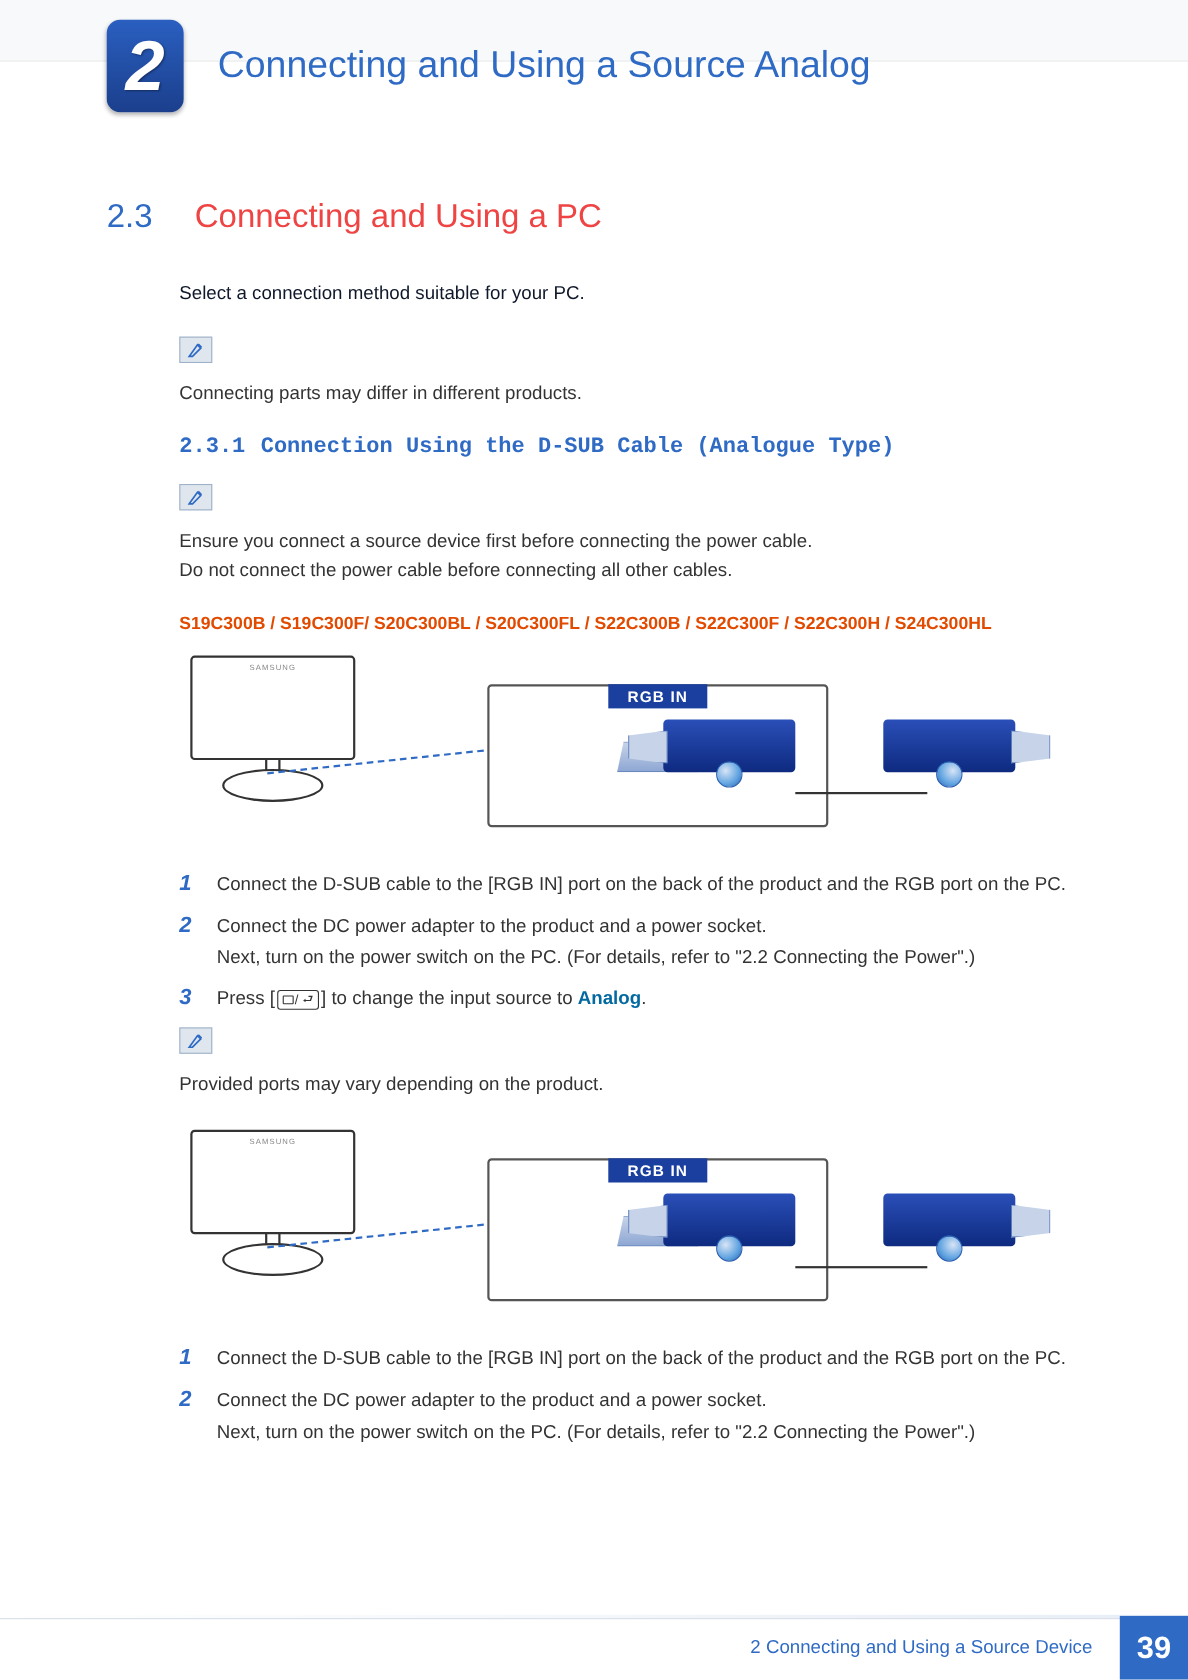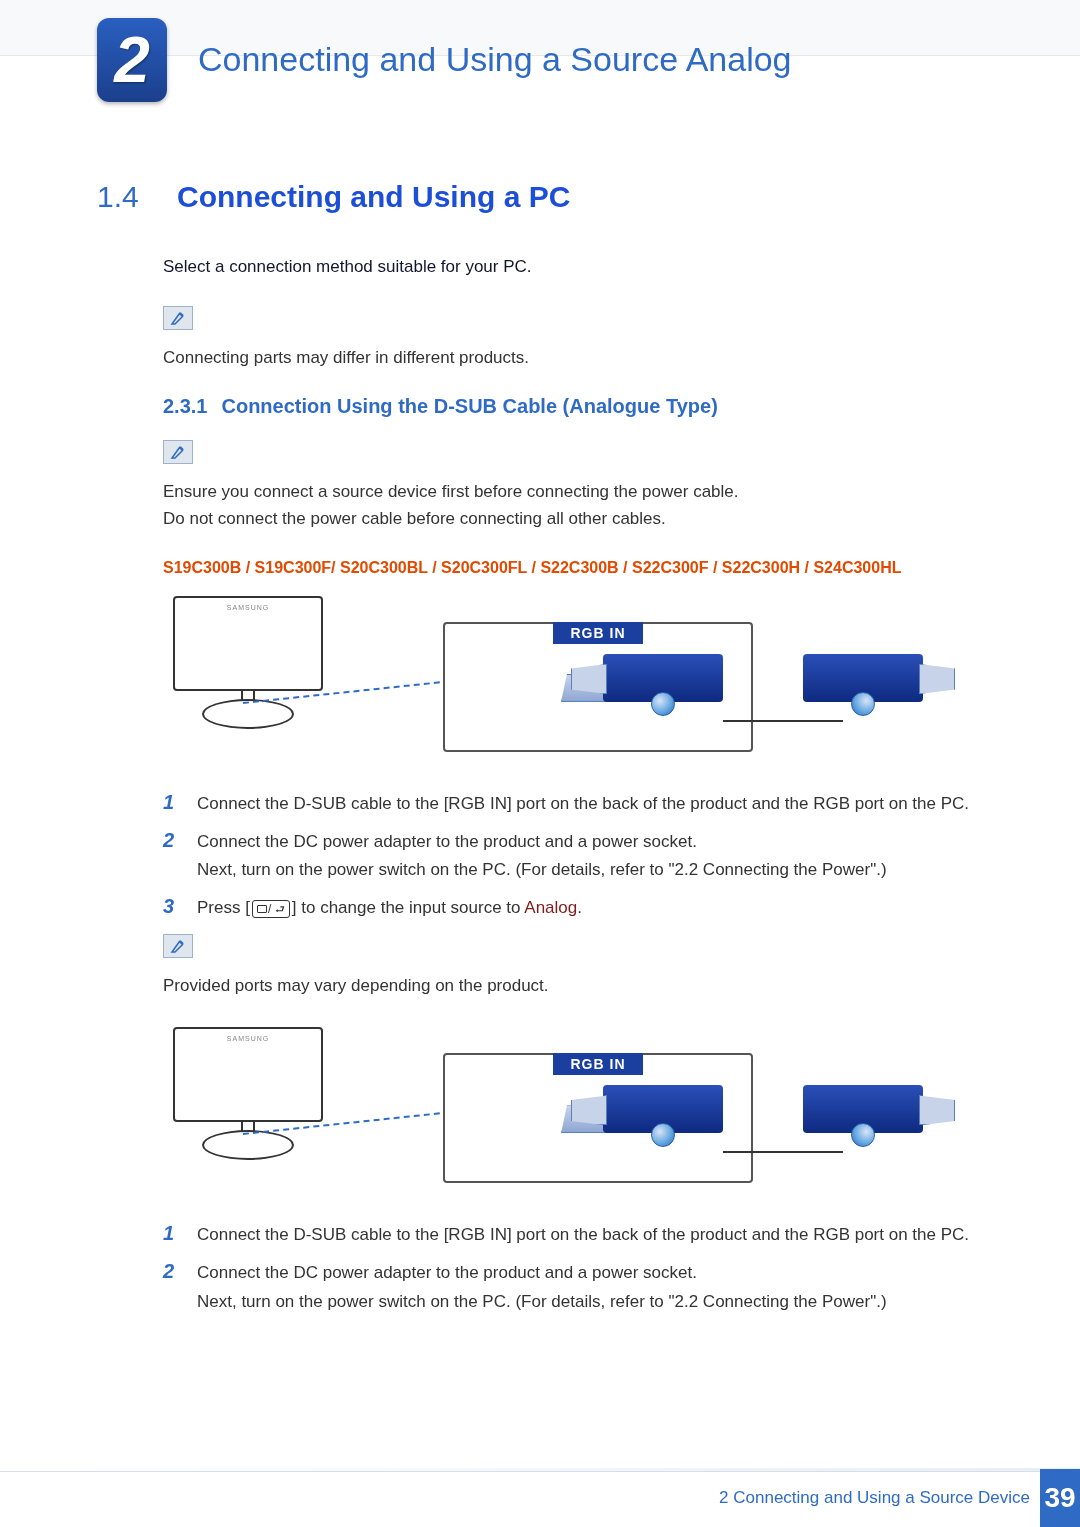--- a/index.html
+++ b/index.html
@@ -51,35 +51,35 @@
     z-index: 2;
   }
   .content {
     position: absolute;
     left: 97px;
     top: 180px;
     width: 890px;
   }
   .sec-row { display:flex; gap: 28px; margin-bottom: 40px; align-items: baseline;}
   .sec-num { font-size: 30px; color: #2f6bc5; font-weight: 500; min-width: 52px;}
-  .sec-title { font-size: 30px; color: #1d4ed8; font-weight: 700;}
+  .sec-title { font-size: 30px; color: #ef4444; font-weight: 400;}
   .body-block { margin-left: 66px; }
   .para { font-size: 17px; color: #0f172a; margin-bottom: 24px; line-height: 1.5;}
   .note-row { display:flex; gap: 14px; margin-bottom: 24px; align-items: flex-start; flex-direction: column;}
   .note-icon {
     width: 30px; height: 24px;
     background: #dfe6ee;
     border: 1px solid #9fb2c9;
     display:flex; align-items:center; justify-content:center;
     flex-shrink:0;
     margin-top:2px;
   }
   .note-icon svg { width: 18px; height: 18px; }
   .note-text { font-size: 17px; color: #333; line-height: 1.6;}
-  .subsec-row { display:flex; gap: 14px; margin: 8px 0 20px 0; align-items: baseline;}
+  .subsec-row { display:flex; gap: 14px; margin: 8px 0 20px 0; align-items: baseline; font-family: Liberation Mono, monospace;}
   .subsec-num { font-size: 20px; color: #2f6bc5; font-weight: bold;}
   .subsec-title { font-size: 20px; color: #2f6bc5; font-weight: bold;}
   .models { font-size: 16px; color: #e24a00; font-weight: bold; margin: 22px 0 12px 0; line-height: 1.5;}
   .diagram {
     border: none;
     margin: 6px 0 18px 0;
     position: relative;
     height: 180px;
   }
   .monitor {
@@ -153,21 +153,21 @@
   }
   .dashed{
     position:absolute; top: 110px; left: 80px; width: 410px;
     border-top: 2px dashed #2f6bc5;
     transform: rotate(-6deg); transform-origin: left center;
   }
   .steps { margin-top: 6px;}
   .step { display:flex; gap: 16px; margin-bottom: 10px; align-items: baseline;}
   .step-num { font-size: 20px; font-style: italic; font-weight: bold; color: #2f6bc5; min-width: 18px;}
   .step-text { font-size: 17px; color: #333; line-height: 1.65;}
-  .analog { color: #7f1d1d; font-weight: normal;}
+  .analog { color: #0369a1; font-weight: bold;}
   .source-icon{
     display:inline-flex; vertical-align: middle;
     border: 1.5px solid #333; border-radius:3px;
     padding: 2px 4px; gap:1px;
     height: 18px; align-items:center;
     margin: 0 2px;
   }
   .source-icon .sq{ width:10px; height:8px; border:1.5px solid #333; border-radius:1px;}
   .source-icon .sl{ width:6px; font-size:12px; line-height:8px;}
   .source-icon .ar{ font-size:11px; line-height:8px;}
@@ -175,45 +175,45 @@
     position:absolute; bottom: 0; left:0; right:0;
     height: 58px;
     display:flex; justify-content:flex-end; align-items:center;
     padding-right: 0;
   }
   .footer-title{
     font-size: 17px; color:#2f6bc5; font-weight:500;
     margin-right: 10px;
   }
   .page-badge{
-    width: 40px; height: 58px;
+    width: 62px; height: 58px;
     background:#2f6bc5;
     display:flex; align-items:center; justify-content:center;
-    font-size: 28px; font-weight:bold; color:#fff;
+    font-size: 28px; font-weight:bold; color:#fff;margin-left:15px;
   }
   .footer-bar{
     position:absolute; bottom:55px; left:0; right:0; height:4px;
     background: linear-gradient(to right, #fff 0%, #e8eef6 100%);
     border-bottom:1px solid #d8dee8;
   }
 </style>
 </head>
 <body>
 
 <div class="header-bar"></div>
 
 <div class="chapter-badge">
   <span>2</span>
 </div>
 <div class="chapter-title">Connecting and Using a Source Analog</div>
 
 <div class="content">
 
   <div class="sec-row">
-    <div class="sec-num">1.4</div>
+    <div class="sec-num">2.3</div>
     <div class="sec-title">Connecting and Using a PC</div>
   </div>
 
   <div class="body-block">
     <div class="para">Select a connection method suitable for your PC.</div>
 
     <div class="note-row">
       <div class="note-icon">
         <svg viewBox="0 0 24 24">
             <path d="M4 20 L14 6 L18 10 L8 20 Z M15 5 L19 9" fill="none" stroke="#2f6bc5" stroke-width="2"></path>

